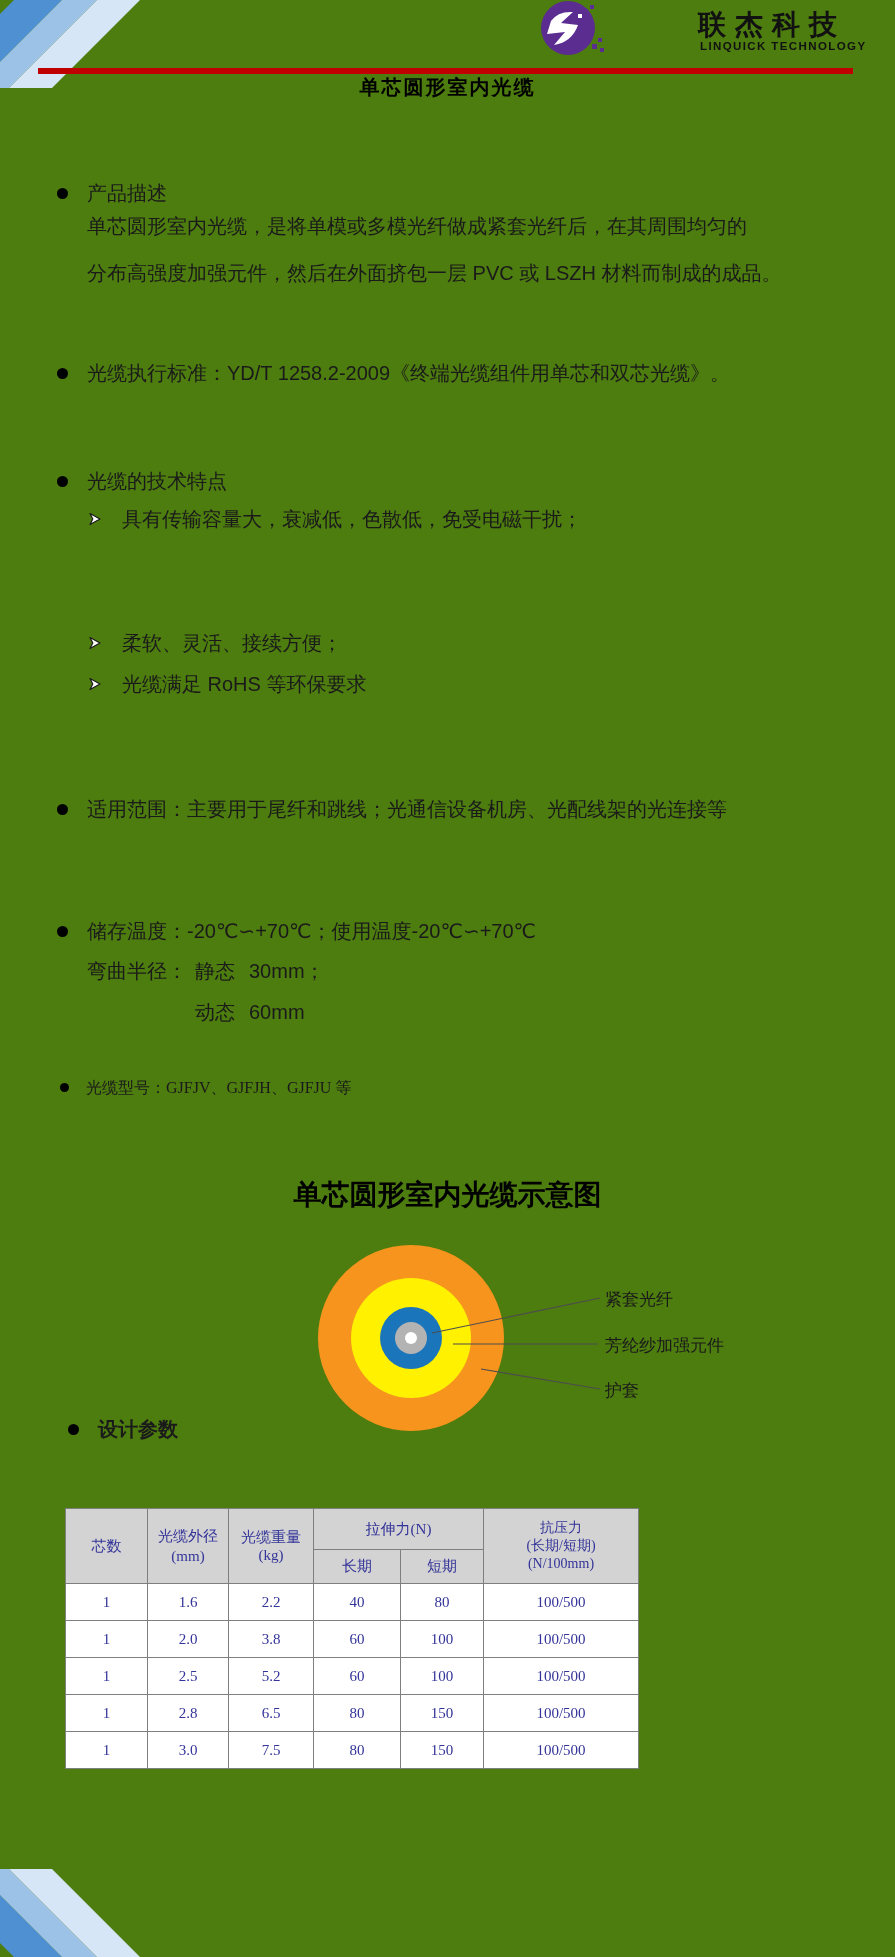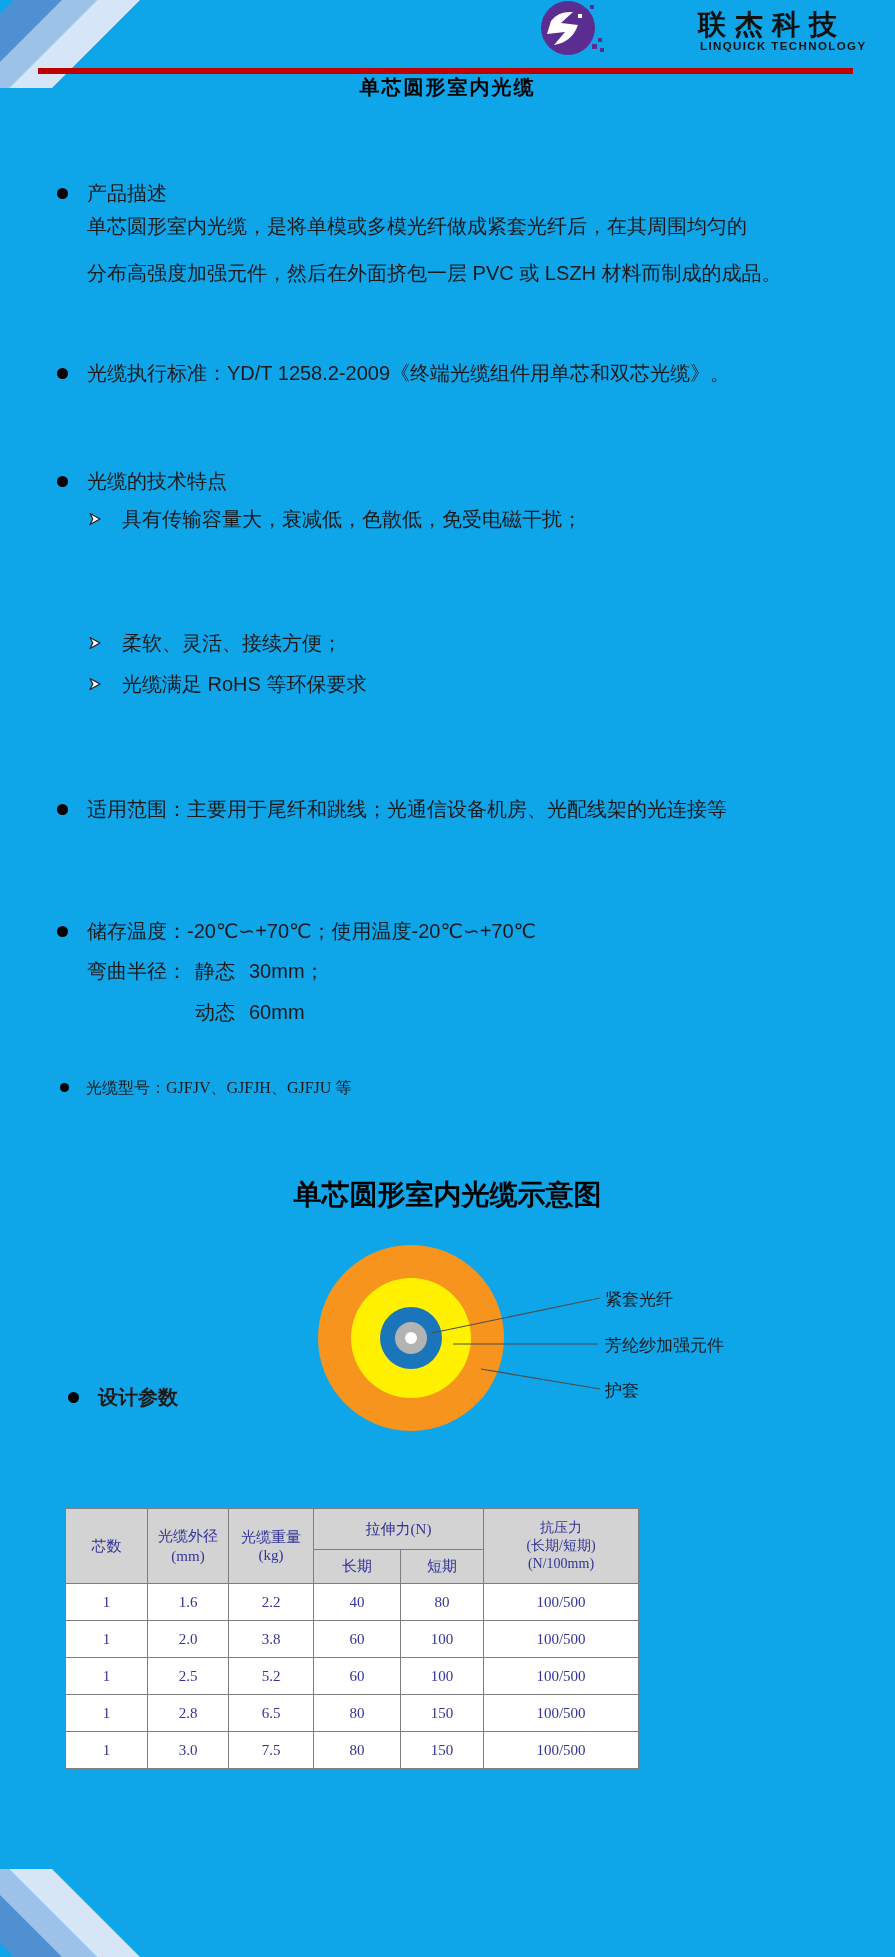--- a/index.html
+++ b/index.html
@@ -1,16 +1,16 @@
 <!DOCTYPE html>
 <html><head>
 <meta charset="utf-8">
 <style>
   html,body{margin:0;padding:0;background:#ffffff;}
-  .page{position:relative;width:895px;height:1957px;background:#0ea5e9;overflow:hidden;
+  .page{position:relative;width:895px;height:1957px;background:#4d7c0f;overflow:hidden;
         font-family:"Liberation Sans","DejaVu Sans",sans-serif;color:#1a1a1a;}
   .nowrap{white-space:nowrap;}
   
   .stripes-top{position:absolute;left:0;top:0;width:185px;height:88px;}
   .stripes-bottom{position:absolute;left:0;top:1869px;width:185px;height:88px;transform:scaleY(-1);}
   
   .logo{position:absolute;left:526px;top:0;width:360px;height:60px;}
   .logo-icon{position:absolute;left:0;top:0;}
   .logo-cn{position:absolute;left:172px;top:6px;font-size:28px;font-weight:bold;letter-spacing:9px;color:#111111;}
   .logo-en{position:absolute;left:174px;top:40px;font-size:11.5px;font-weight:bold;letter-spacing:1.4px;color:#111111;}
@@ -145,21 +145,21 @@
     <circle cx="411" cy="98" r="16" fill="#B3B3B3"></circle>
     <circle cx="411" cy="98" r="6" fill="#FFFFFF"></circle>
     <line x1="432" y1="93" x2="600" y2="58" stroke="#4d4d4d" stroke-width="1.2"></line>
     <line x1="453" y1="104" x2="598" y2="104" stroke="#4d4d4d" stroke-width="1.2"></line>
     <line x1="481" y1="129" x2="600" y2="149" stroke="#4d4d4d" stroke-width="1.2"></line>
   </svg>
   <div class="dlabel" style="top:1288px">紧套光纤</div>
   <div class="dlabel" style="top:1334px">芳纶纱加强元件</div>
   <div class="dlabel" style="top:1379px">护套</div>
 
-  <div class="line bullet-row bold" style="left:68px;top:1384px">
+  <div class="line bullet-row bold" style="left:68px;top:1416px">
     <span class="dot"></span>
     <span>设计参数</span>
   </div>
 
   <table class="params-table">
     <colgroup>
       <col class="c1">
         <col class="c2">
         <col class="c3">
         <col class="c4">

